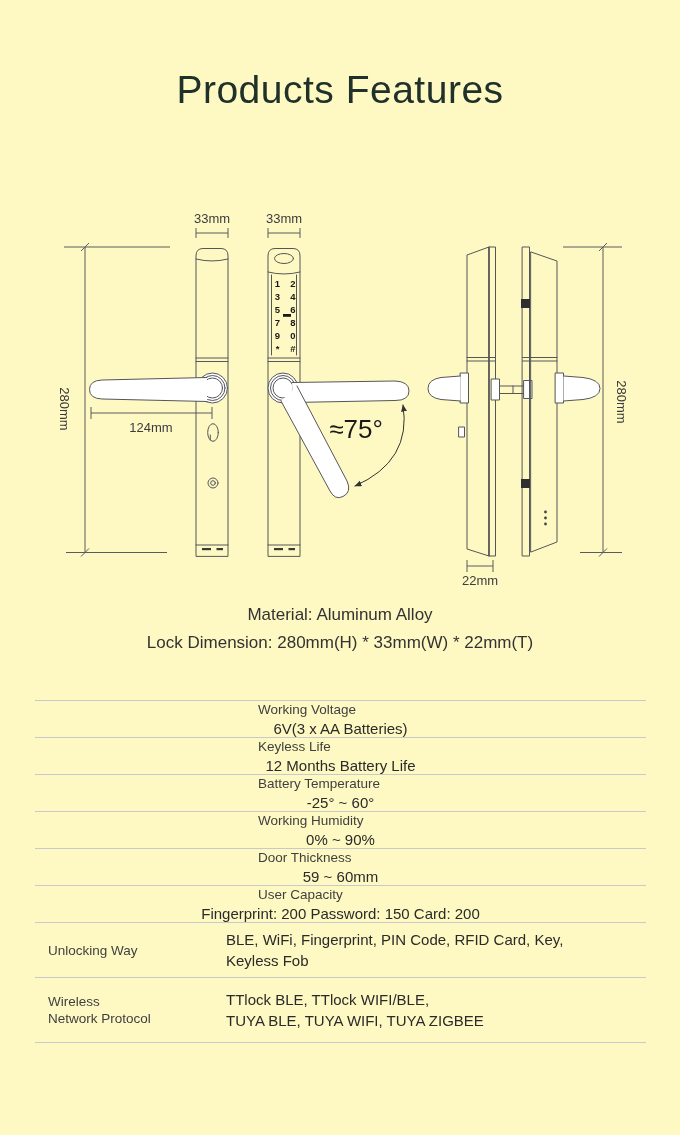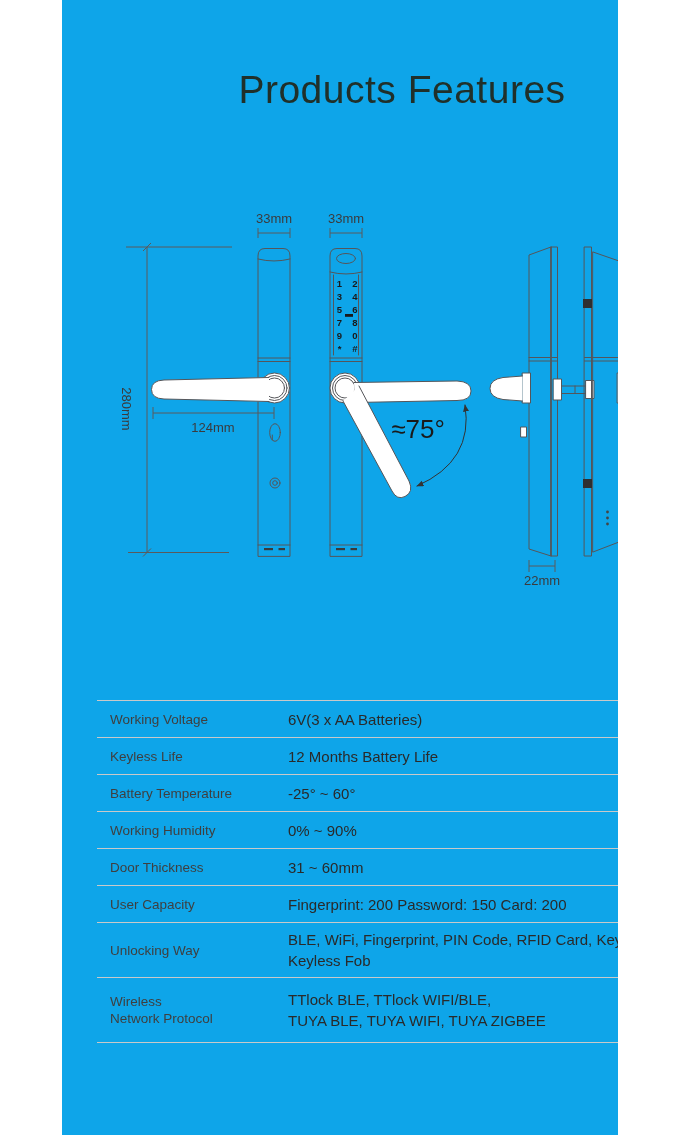--- a/index.html
+++ b/index.html
@@ -1,26 +1,26 @@
 <!DOCTYPE html>
 <html><head>
 <meta charset="utf-8">
 <style>
   html,body{margin:0;padding:0;}
   body{background:#fff;font-family:"Liberation Sans","DejaVu Sans",sans-serif;}
-  .page{position:relative;width:556px;height:1135px;background:#0ea5e9;overflow:hidden;margin:0 auto;}
+  .page{position:relative;width:680px;height:1135px;background:#fef9c3;overflow:hidden;margin:0 auto;}
   .title{position:absolute;top:68px;left:0;width:680px;text-align:center;
          font-size:39px;font-weight:400;color:#20302a;letter-spacing:.5px;}
   .diagram{position:absolute;top:195px;left:0;}
   .summary{position:absolute;top:602px;left:0;width:680px;text-align:center;color:#333;}
   .summary .line1{font-size:17px;line-height:26px;}
   .summary .line2{font-size:17px;line-height:30px;}
   .spec-table{position:absolute;top:700px;left:35px;width:611px;border-bottom:1px solid #c9c9c9;}
   .spec-row{display:flex;align-items:center;border-top:1px solid #c9c9c9;box-sizing:border-box;}
-  .spec-row.h37{height:37px;}
+  .spec-row.h37{height:37px;flex-direction:column;}
   .spec-row.h55{height:55px;}
   .spec-row.h65{height:65px;}
   .spec-row.h38{height:38px;}
   .spec-label{width:191px;padding-left:13px;box-sizing:border-box;font-size:13.5px;color:#3f3f3f;
               white-space:pre-line;line-height:17px;flex-shrink:0;}
   .spec-value{font-size:15px;color:#2a2a2a;white-space:pre-line;line-height:21px;}
   svg text{font-family:"Liberation Sans","DejaVu Sans",sans-serif;}
   .dimtxt{font-size:13px;fill:#3b3b3d;}
   .keytxt{font-size:9.5px;font-weight:700;fill:#19191b;}
   .angtxt{font-size:26px;fill:#1a1a1a;}
@@ -140,41 +140,45 @@
       <path d="M603,52 V357.5 M563,52 H622 M580,357.5 H622 M599,56 L607,48 M599,361.5 L607,353.5"></path>
     </g>
     <text class="dimtxt" x="212" y="28" text-anchor="middle">33mm</text>
     <text class="dimtxt" x="284" y="28" text-anchor="middle">33mm</text>
     <text class="dimtxt" transform="translate(60,214) rotate(90)" text-anchor="middle">280mm</text>
     <text class="dimtxt" x="151" y="237" text-anchor="middle">124mm</text>
     <text class="dimtxt" x="480" y="390" text-anchor="middle">22mm</text>
     <text class="dimtxt" transform="translate(617,207) rotate(90)" text-anchor="middle">280mm</text>
   </svg>
 
+  <div class="summary">
+    <div class="line1">Material: Aluminum Alloy</div>
+    <div class="line2">Lock Dimension: 280mm(H) * 33mm(W) * 22mm(T)</div>
+  </div>
 
   <div class="spec-table">
     <div class="spec-row h37">
       <div class="spec-label">Working Voltage</div>
       <div class="spec-value">6V(3 x AA Batteries)</div>
     </div>
     <div class="spec-row h37">
       <div class="spec-label">Keyless Life</div>
       <div class="spec-value">12 Months Battery Life</div>
     </div>
     <div class="spec-row h37">
       <div class="spec-label">Battery Temperature</div>
       <div class="spec-value">-25° ~ 60°</div>
     </div>
     <div class="spec-row h37">
       <div class="spec-label">Working Humidity</div>
       <div class="spec-value">0% ~ 90%</div>
     </div>
     <div class="spec-row h37">
       <div class="spec-label">Door Thickness</div>
-      <div class="spec-value">31 ~ 60mm</div>
+      <div class="spec-value">59 ~ 60mm</div>
     </div>
     <div class="spec-row h37">
       <div class="spec-label">User Capacity</div>
       <div class="spec-value">Fingerprint: 200  Password: 150  Card: 200</div>
     </div>
     <div class="spec-row h55">
       <div class="spec-label">Unlocking Way</div>
       <div class="spec-value">BLE, WiFi, Fingerprint, PIN Code, RFID Card, Key,
 Keyless Fob</div>
     </div>

